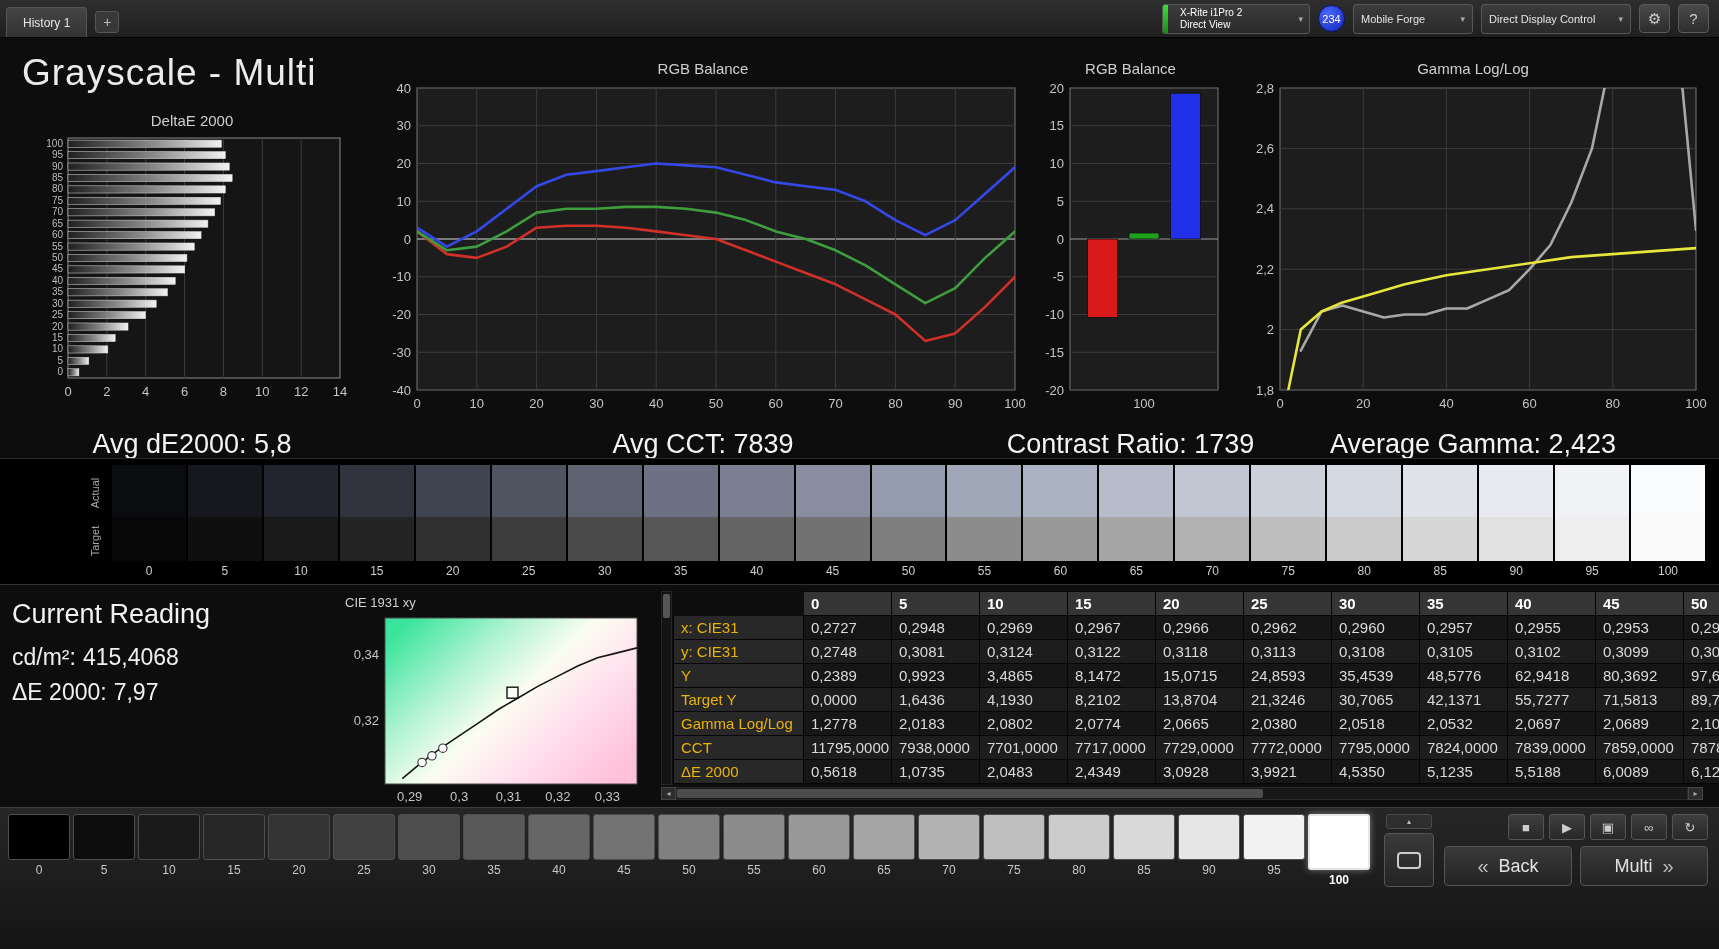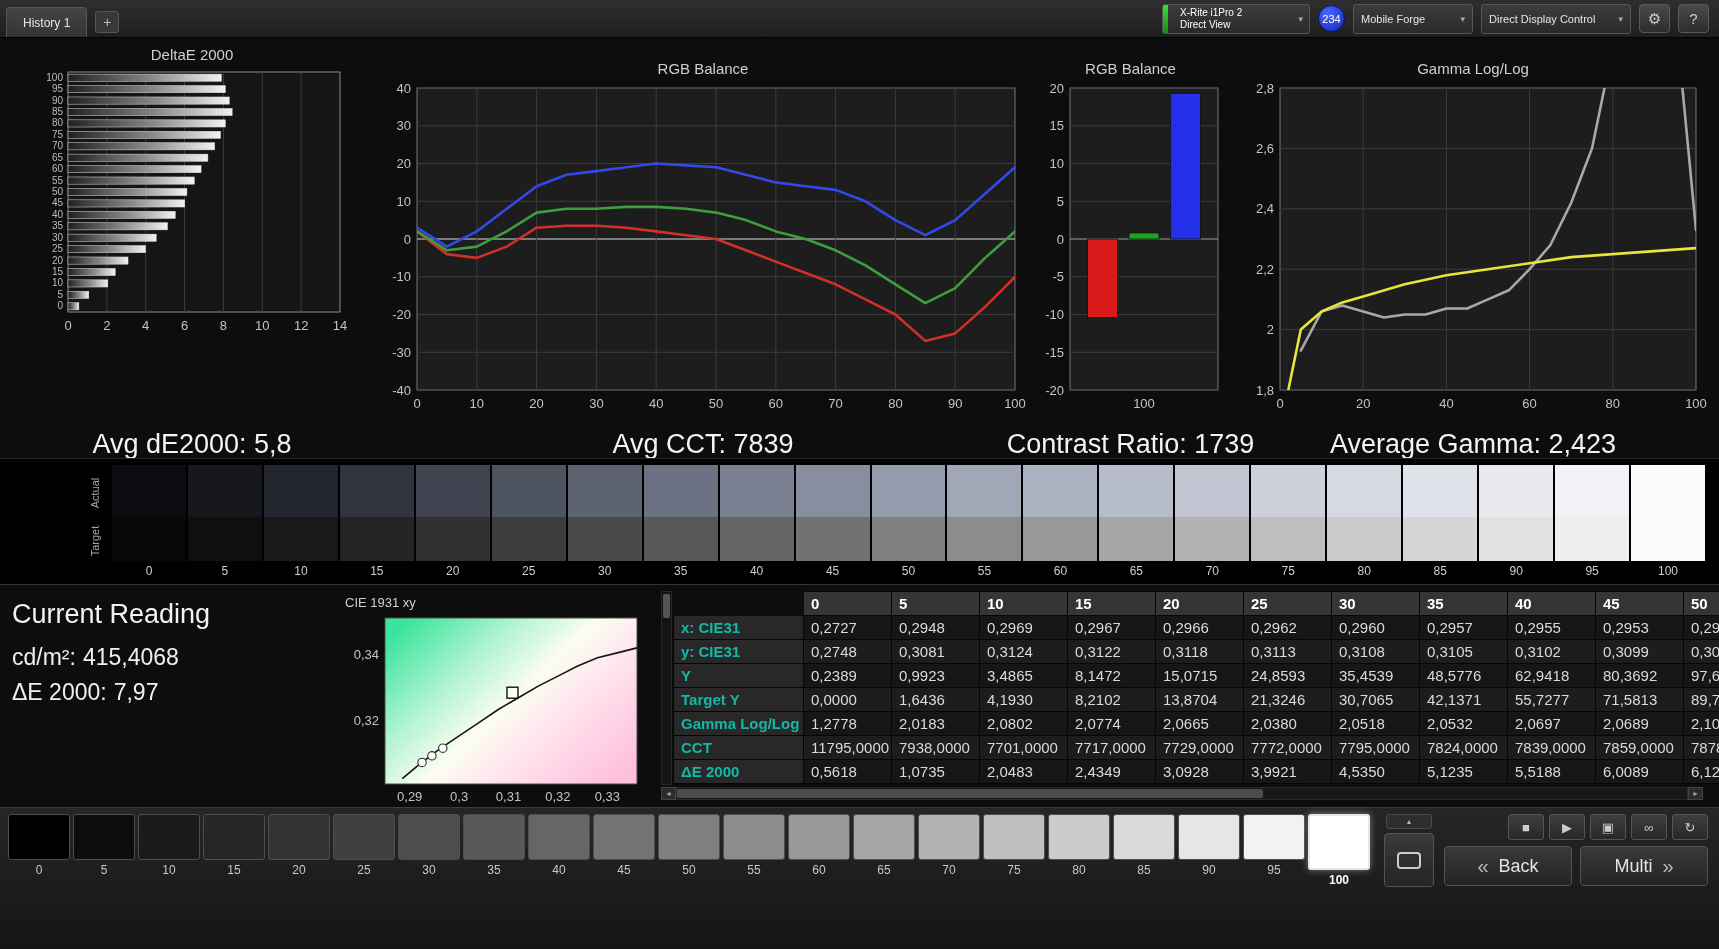--- a/index.html
+++ b/index.html
@@ -24,21 +24,21 @@
   .badge { width:27px; height:27px; border-radius:50%; background:radial-gradient(circle at 35% 30%,#4a66ff,#1226b8);
            border:1px solid #0a1670; color:#fff; font-size:11px; display:flex; align-items:center; justify-content:center; }
   .iconbtn { width:31px; height:29px; background:linear-gradient(#4a4a4a,#2d2d2d); border:1px solid #5a5a5a; border-radius:4px;
              color:#ccc; font-size:15px; display:flex; align-items:center; justify-content:center; }
 
   
   .charts { height:420px; display:grid; grid-template-columns:372px 650px 205px 1fr; padding:0 6px; }
   .chart-block { position:relative; display:flex; flex-direction:column; align-items:center; padding-bottom:50px; }
   .page-title { align-self:flex-start; font-size:37px; font-weight:300; letter-spacing:1px; color:#ececec; margin:14px 0 2px 16px; }
   .chart-title { font-size:15px; color:#cfcfcf; margin-top:22px; height:20px; }
-  .block-deltae .chart-title { margin-top:8px; }
+  .block-deltae .chart-title { margin-top:16px; }
   .caption { position:absolute; bottom:6px; left:50%; transform:translateX(-50%); white-space:nowrap;
              font-size:27px; color:#f4f4f4; }
   svg text { font-family:"Liberation Sans", sans-serif; }
   .tick { fill:#c4c4c4; font-size:13px; }
   .tick-sm { fill:#bdbdbd; font-size:10px; }
   .cietick { fill:#c4c4c4; font-size:13px; }
 
   
   .strip { height:127px; background:#000; border-top:1px solid #262626; border-bottom:1px solid #333;
            position:relative; padding:6px 14px 0 112px; }
@@ -66,21 +66,21 @@
 
   .table-block { flex:1; padding:6px 0 0 6px; display:flex; flex-direction:column; overflow:hidden; }
   .table-wrap { display:flex; }
   .vscroll { width:11px; background:#141414; border:1px solid #262626; margin-right:1px; position:relative; height:194px; }
   .vscroll .thumb { position:absolute; top:2px; left:1px; width:7px; height:24px; background:#555; border-radius:2px; }
   .mtable-clip { overflow:hidden; flex:1; }
   table { border-collapse:collapse; table-layout:fixed; width:1098px; font-size:15px; }
   th,td { border:1px solid #060606; height:24px; padding:0 0 0 7px; text-align:left; white-space:nowrap; overflow:hidden; }
   thead th { background:#353535; color:#fff; font-weight:bold; }
   thead th.corner { background:#0d0d0d; border-color:#0d0d0d; }
-  tbody th { background:#282828; color:#14b8a6; font-weight:bold; }
+  tbody th { background:#282828; color:#eab308; font-weight:normal; }
   tbody tr:nth-child(odd) td { background:#161616; }
   tbody tr:nth-child(even) td { background:#1d1d1d; }
   td { color:#dadada; }
   .hscroll { height:13px; margin-top:2px; display:flex; width:1042px; }
   .hs-btn { width:15px; background:#2c2c2c; border:1px solid #444; color:#aaa; font-size:8px;
             display:flex; align-items:center; justify-content:center; }
   .hs-track { flex:1; background:#181818; border:1px solid #2a2a2a; position:relative; }
   .hs-thumb { position:absolute; left:0; top:1px; height:9px; width:58%; background:#4c4c4c; border-radius:2px; }
 
   
@@ -137,20 +137,21 @@
   <button class="iconbtn">
     <span>⚙</span>
   </button>
   <button class="iconbtn">
     <span>?</span>
   </button>
 </header>
 
 <section class="charts">
   <div class="chart-block block-deltae">
+    <h1 class="page-title">Grayscale - Multi</h1>
     <div class="chart-title">DeltaE 2000</div>
     <svg id="deltae-svg" width="320" height="272" viewBox="0 0 320 272">
         <defs>
           <linearGradient id="dgrad">
             <stop offset="0%" stop-color="#202020"></stop>
             <stop offset="55%" stop-color="#8a8a8a"></stop>
             <stop offset="100%" stop-color="#f2f2f2"></stop>
           </linearGradient>
         </defs>
         <rect x="36" y="6" width="272" height="240" fill="#151515" stroke="#8a8a8a"></rect>

